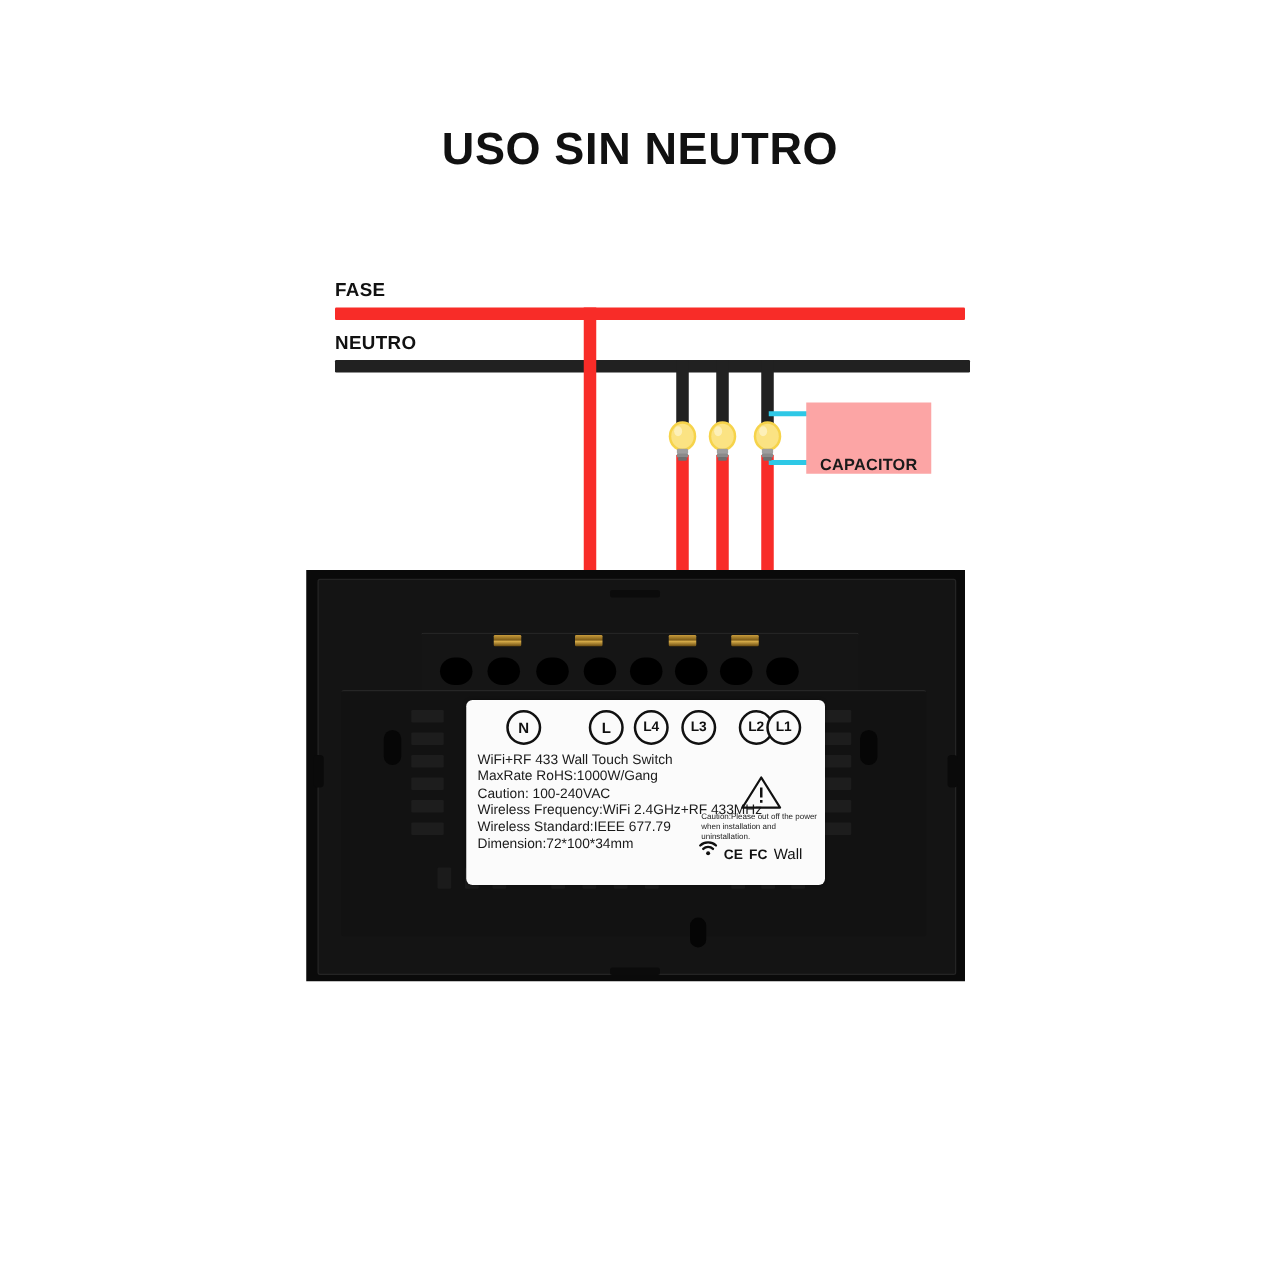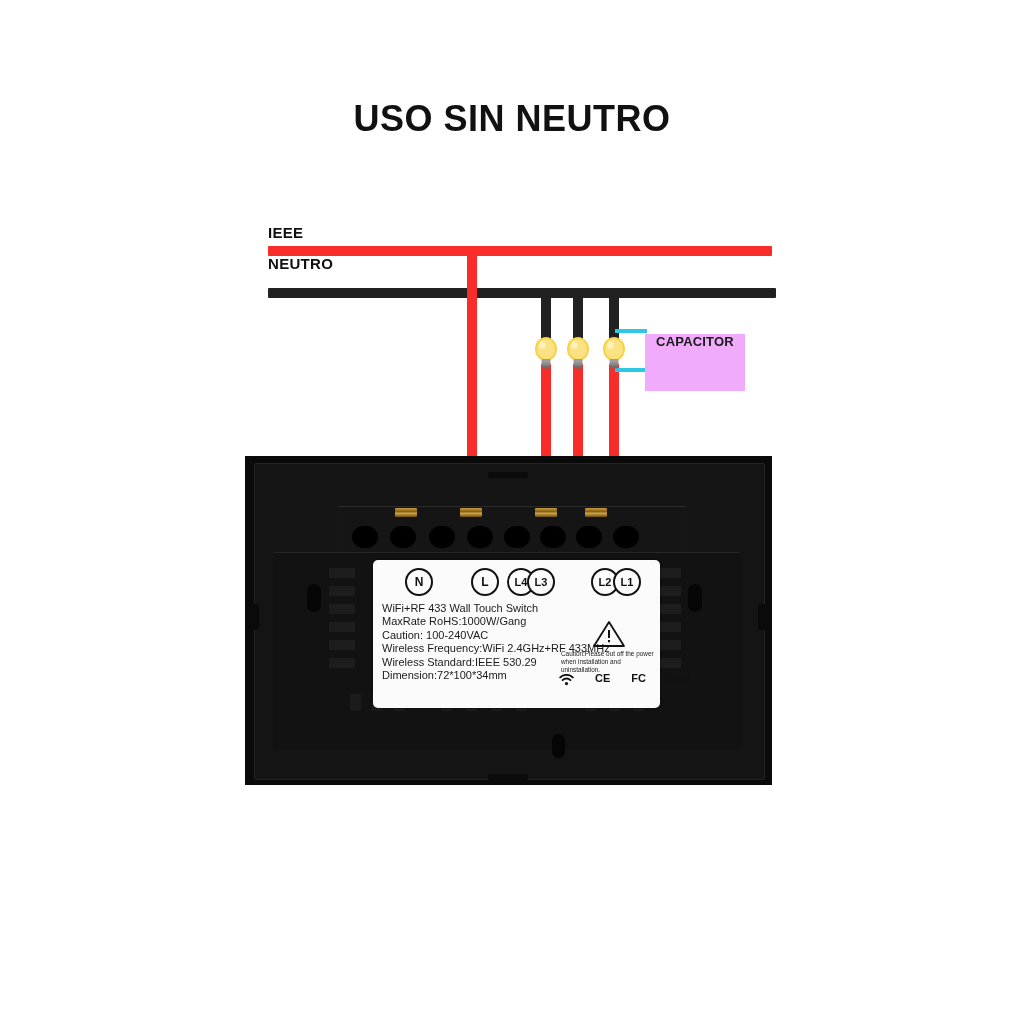--- a/index.html
+++ b/index.html
@@ -20,21 +20,21 @@
     font-size:36px;font-weight:bold;
     letter-spacing:0.5px;
     color:#111111;
   }
 
   
   .bus-label{
     font-size:15px;font-weight:bold;color:#111111;letter-spacing:0.3px;
   }
   #label-fase{left:268px;top:224px;}
-  #label-neutro{left:268px;top:255px;}
+  #label-neutro{left:268px;top:266px;}
 
   
   #bus-live{
     left:268px;top:246px;width:504px;height:10px;
     background:#f82c28;border-radius:1px;
   }
   #bus-neutral{
     left:268px;top:288px;width:508px;height:10px;
     background:#212121;border-radius:1px;
   }
@@ -62,23 +62,23 @@
   #lw-3{left:609px;}
 
   
   .bulb{width:26px;height:36px;top:336px;}
   #bulb-1{left:533px;}
   #bulb-2{left:565px;}
   #bulb-3{left:601px;}
 
   
   #capacitor-box{
-    left:645px;top:334px;width:100px;height:57px;
-    background:#f0abfc;
-    display:flex;align-items:flex-start;justify-content:center;
+    left:645px;top:322px;width:100px;height:57px;
+    background:#fca5a5;
+    display:flex;align-items:flex-end;justify-content:center;
   }
   #capacitor-label{
     font-size:13px;font-weight:bold;color:#1a1a1a;letter-spacing:0.2px;
   }
   .cap-lead{height:4px;background:#2ec8e6;left:615px;width:32px;}
   #cap-lead-top{top:329px;}
   #cap-lead-bottom{top:368px;}
 
   
   #switch{
@@ -183,33 +183,33 @@
   }
   #warn-block{position:absolute;left:188px;top:60px;width:96px;}
   #warn-tri{
     position:relative;margin:0 auto 2px auto;width:34px;height:28px;
   }
   #caution-text{
     font-size:6.4px;color:#1a1a1a;line-height:8.2px;
   }
   #cert-row{
     position:absolute;left:186px;top:112px;width:98px;
-    display:flex;align-items:flex-start;gap:21px;
+    display:flex;align-items:flex-end;gap:5px;
   }
   .cert{font-size:11px;font-weight:bold;color:#111;}
   #cert-rohs{font-size:12px;font-weight:normal;}
 </style>
 </head>
 <body>
 
 <div id="stage">
 
   <div class="abs" id="title">USO SIN NEUTRO</div>
 
-  <div class="abs bus-label" id="label-fase">IEEE</div>
+  <div class="abs bus-label" id="label-fase">FASE</div>
   <div class="abs bus-label" id="label-neutro">NEUTRO</div>
 
   <div class="abs" id="bus-live"></div>
   <div class="abs" id="bus-neutral"></div>
 
   <div class="abs neutral-drop" id="ndrop-1"></div>
   <div class="abs neutral-drop" id="ndrop-2"></div>
   <div class="abs neutral-drop" id="ndrop-3"></div>
 
   <div class="abs" id="live-drop"></div>
@@ -311,31 +311,31 @@
     <div class="abs bvent" style="left:388px"></div>
     <div class="abs" id="bottom-oval"></div>
     <div class="abs" id="bottom-tab"></div>
 
     <div class="abs" id="sticker">
 
       <div id="terminal-marks">
         <div class="tmark" style="left:32px">N</div>
         <div class="tmark" style="left:98px">L</div>
         <div class="tmark wide" style="left:134px">L4</div>
-        <div class="tmark wide" style="left:154px">L3</div>
+        <div class="tmark wide" style="left:172px">L3</div>
         <div class="tmark wide" style="left:218px">L2</div>
         <div class="tmark wide" style="left:240px">L1</div>
       </div>
 
       <div id="spec-lines">
         <div class="spec">WiFi+RF 433 Wall Touch Switch</div>
         <div class="spec">MaxRate RoHS:1000W/Gang</div>
         <div class="spec">Caution: 100-240VAC</div>
         <div class="spec">Wireless Frequency:WiFi 2.4GHz+RF 433MHz</div>
-        <div class="spec">Wireless Standard:IEEE 530.29</div>
+        <div class="spec">Wireless Standard:IEEE 677.79</div>
         <div class="spec">Dimension:72*100*34mm</div>
       </div>
 
       <div id="warn-block">
         <div id="warn-tri">
           <svg width="34" height="28" viewBox="0 0 34 28">
             <polygon points="17,2 32,26 2,26" fill="none" stroke="#111" stroke-width="1.8" stroke-linejoin="round"></polygon>
             <rect x="16" y="10" width="2" height="8" fill="#111"></rect>
             <rect x="16" y="20" width="2" height="2.2" fill="#111"></rect>
           </svg>

